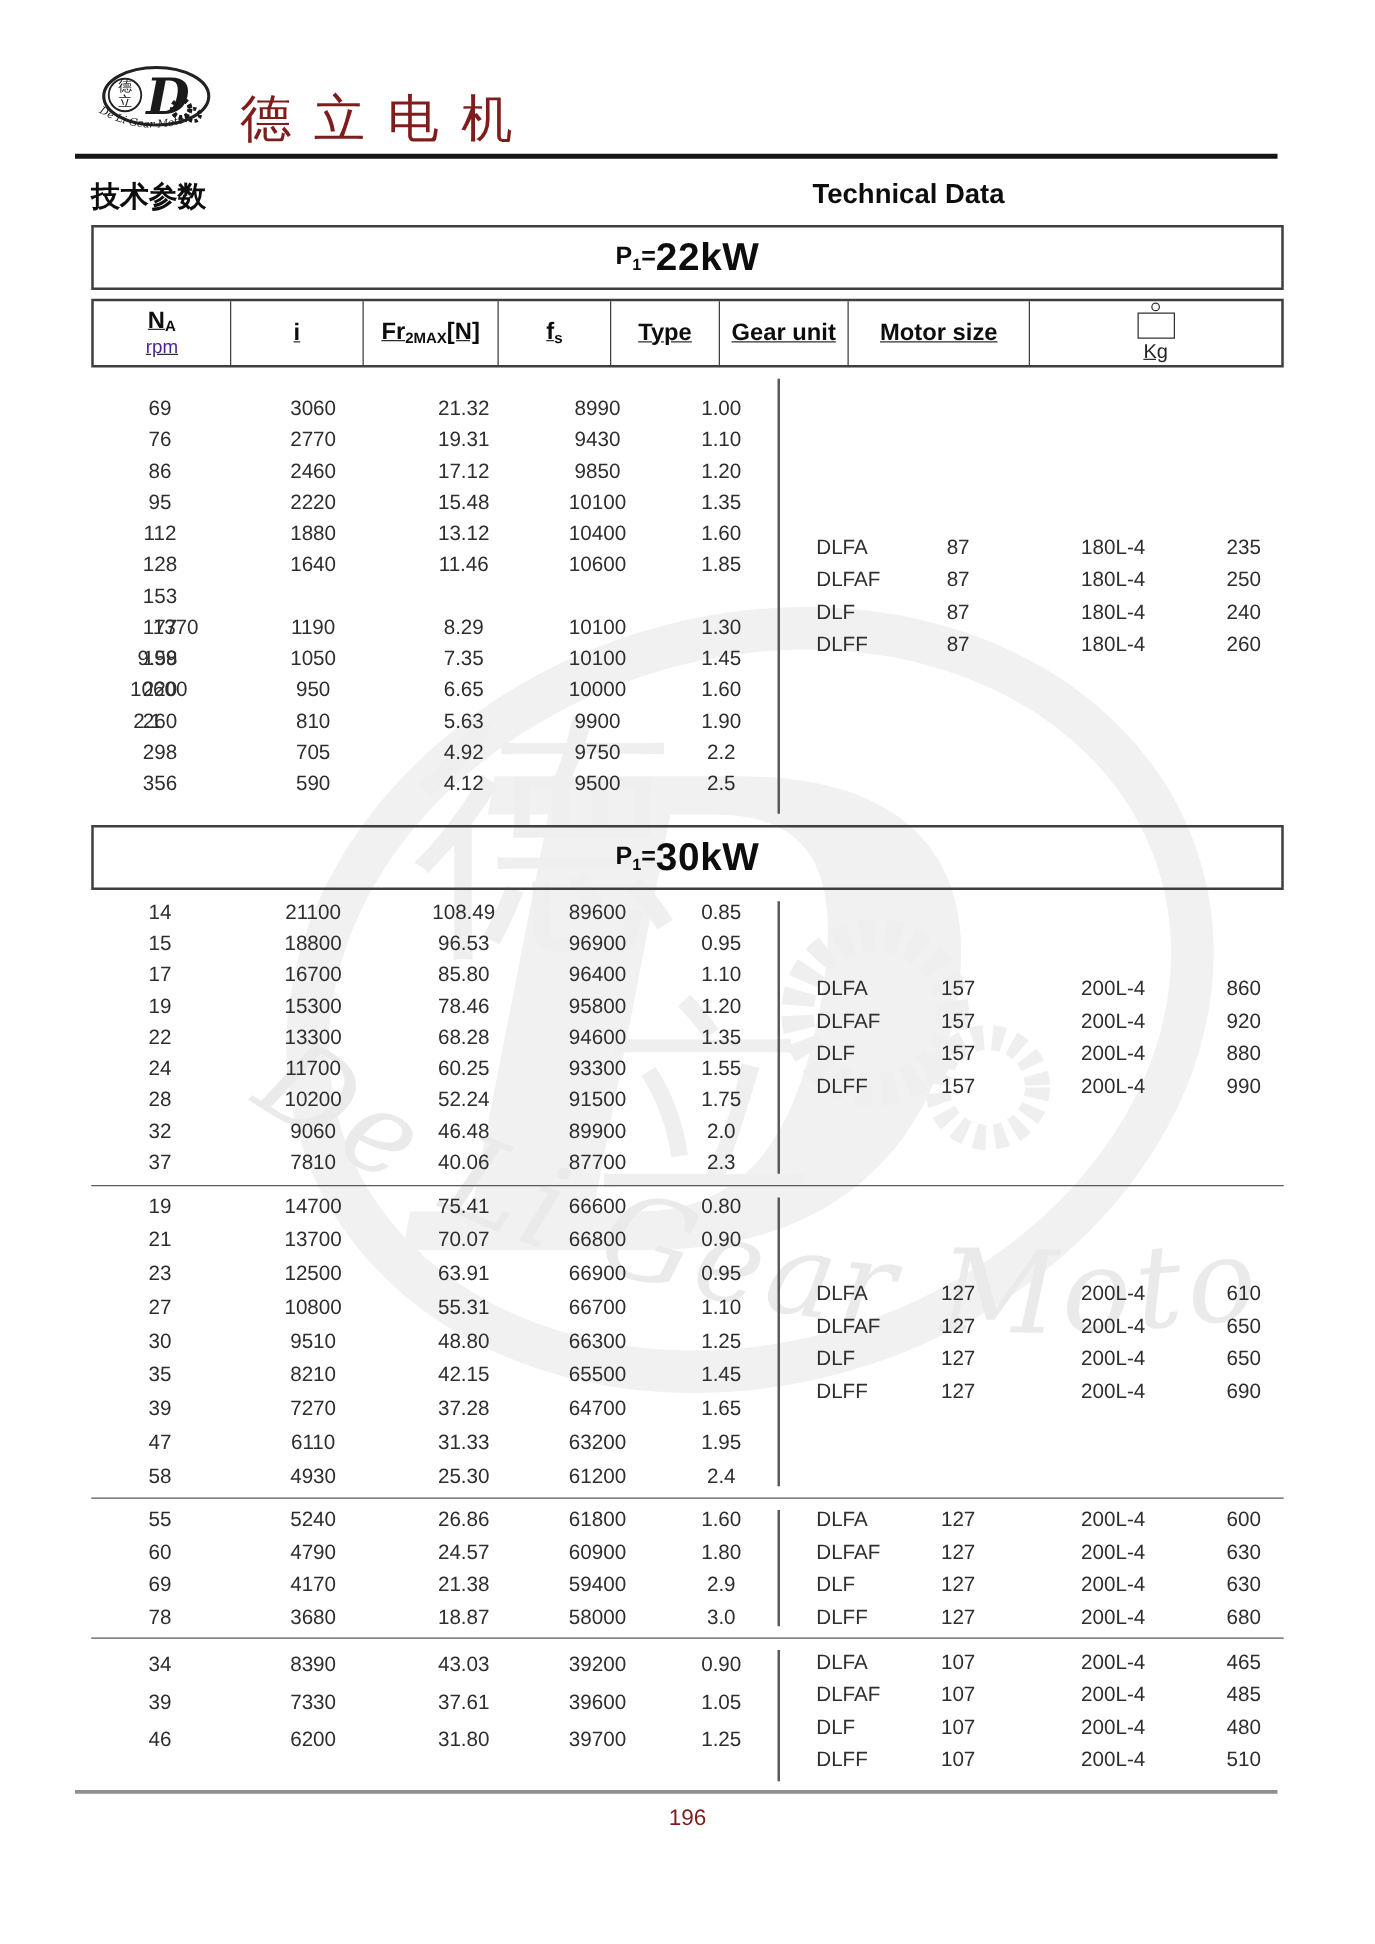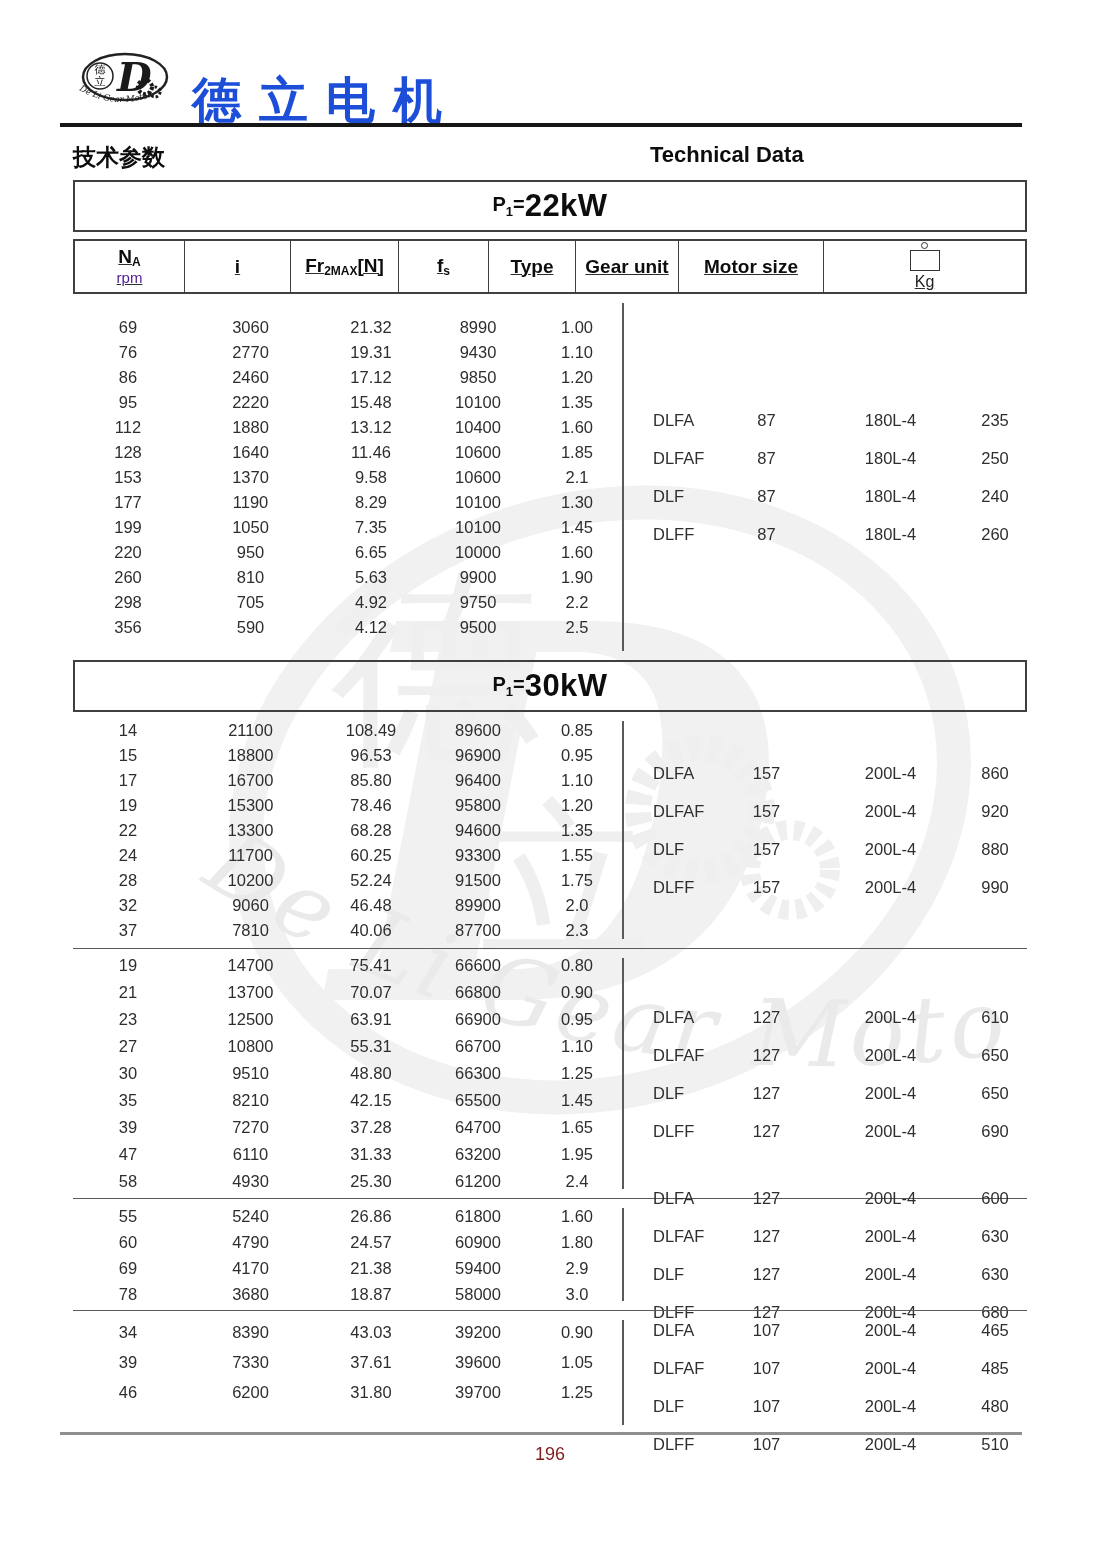--- a/index.html
+++ b/index.html
@@ -5,21 +5,21 @@
   *{box-sizing:border-box;margin:0;padding:0;}
   html,body{background:#ffffff;}
   .page{position:relative;width:1100px;height:1555px;background:#ffffff;overflow:hidden;
         font-family:"Liberation Sans",sans-serif;color:#2f2f2f;}
   
   .wm{position:absolute;inset:0;z-index:0;}
   
   .content{position:relative;z-index:1;}
   .logo{position:absolute;top:50px;left:73px;}
   .brand-name{position:absolute;top:68px;left:192px;font-family:"DejaVu Serif",serif;
-      font-weight:bold;font-size:49px;letter-spacing:18px;color:#1d4ed8;}
+      font-weight:normal;font-size:41px;letter-spacing:18px;color:#7f1d1d;}
   .top-rule{position:absolute;top:123px;left:60px;width:962px;height:4px;background:#161616;}
   .titles{position:absolute;top:140px;left:73px;width:954px;height:34px;}
   .title-cn{position:absolute;left:0;top:2px;font-size:23px;font-weight:bold;color:#0d0d0d;}
   .title-en{position:absolute;left:577px;top:2px;font-size:22px;font-weight:bold;color:#0d0d0d;}
   .table-wrap{position:absolute;top:180px;left:73px;width:954px;}
   .title-box{border:2px solid #3f3f3f;height:52px;display:flex;align-items:center;justify-content:center;}
   .p-small{font-size:20px;font-weight:bold;color:#0d0d0d;}
   .p-small sub{font-size:13px;font-weight:bold;}
   .p-big{font-size:31px;font-weight:bold;color:#0d0d0d;letter-spacing:0.5px;}
   .colhead{border:2px solid #3f3f3f;margin-top:7px;height:55px;display:flex;}
@@ -36,21 +36,21 @@
   .kg-label{font-size:16px;margin-top:2px;color:#222;}
   
   .block{position:relative;}
   .block.sep{border-top:1.5px solid #5a5a5a;}
   .left-rows{width:549px;height:100%;display:flex;flex-direction:column;justify-content:center;}
   .lrow{display:flex;}
   .lcell{font-size:16.5px;color:#2e2e2e;text-align:center;}
   .lc0{width:110px}.lc1{width:135px}.lc2{width:106px}.lc3{width:108px}.lc4{width:90px}
   .vdivider{position:absolute;left:549px;top:9px;bottom:9px;width:1.5px;background:#5a5a5a;}
   .right-rows{position:absolute;left:550px;right:0;top:0;bottom:0;
-              display:flex;flex-direction:column;justify-content:center;gap:12px;}
+              display:flex;flex-direction:column;justify-content:center;}
   .rrow{display:flex;}
   .rcell{font-size:16.5px;color:#2e2e2e;}
   .rc0{width:92px;padding-left:30px;text-align:left;}
   .rc1{width:103px;text-align:center;}
   .rc2{width:145px;text-align:center;}
   .rc3{flex:1;text-align:center;}
   .align-top .left-rows,.align-top .right-rows{justify-content:flex-start;padding-top:6px;}
   .bottom-rule{position:absolute;top:1432px;left:60px;width:962px;height:3px;background:#8f8f8f;}
   .page-num{position:absolute;top:1444px;left:0;width:1100px;text-align:center;
             font-size:18px;color:#7f1d1d;}
@@ -174,21 +174,21 @@
                 <div class="lcell lc3">10400</div>
                 <div class="lcell lc4">1.60</div>
               </div>
               <div class="lrow" style="line-height: 25px; height: 25px;">
                 <div class="lcell lc0">128</div>
                 <div class="lcell lc1">1640</div>
                 <div class="lcell lc2">11.46</div>
                 <div class="lcell lc3">10600</div>
                 <div class="lcell lc4">1.85</div>
               </div>
-              <div class="lrow" style="line-height: 25px; height: 25px;">
+              <div class="lrow" style="line-height: 25px; height: 25px; flex-direction: column;">
                 <div class="lcell lc0">153</div>
                 <div class="lcell lc1">1370</div>
                 <div class="lcell lc2">9.58</div>
                 <div class="lcell lc3">10600</div>
                 <div class="lcell lc4">2.1</div>
               </div>
               <div class="lrow" style="line-height: 25px; height: 25px;">
                 <div class="lcell lc0">177</div>
                 <div class="lcell lc1">1190</div>
                 <div class="lcell lc2">8.29</div>

